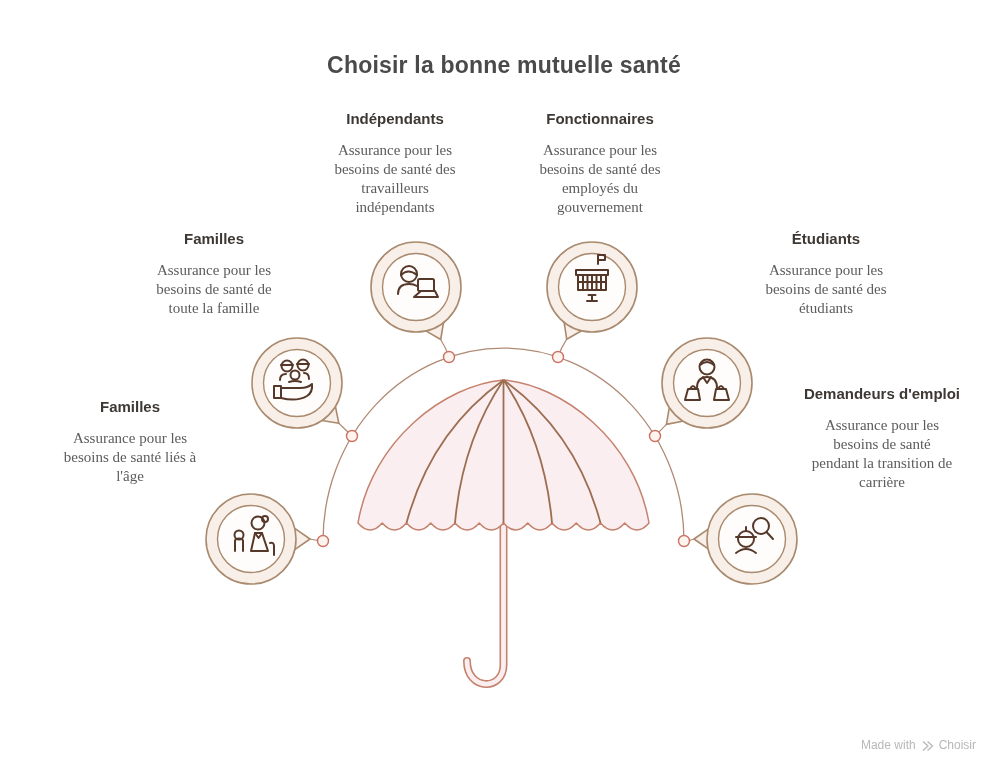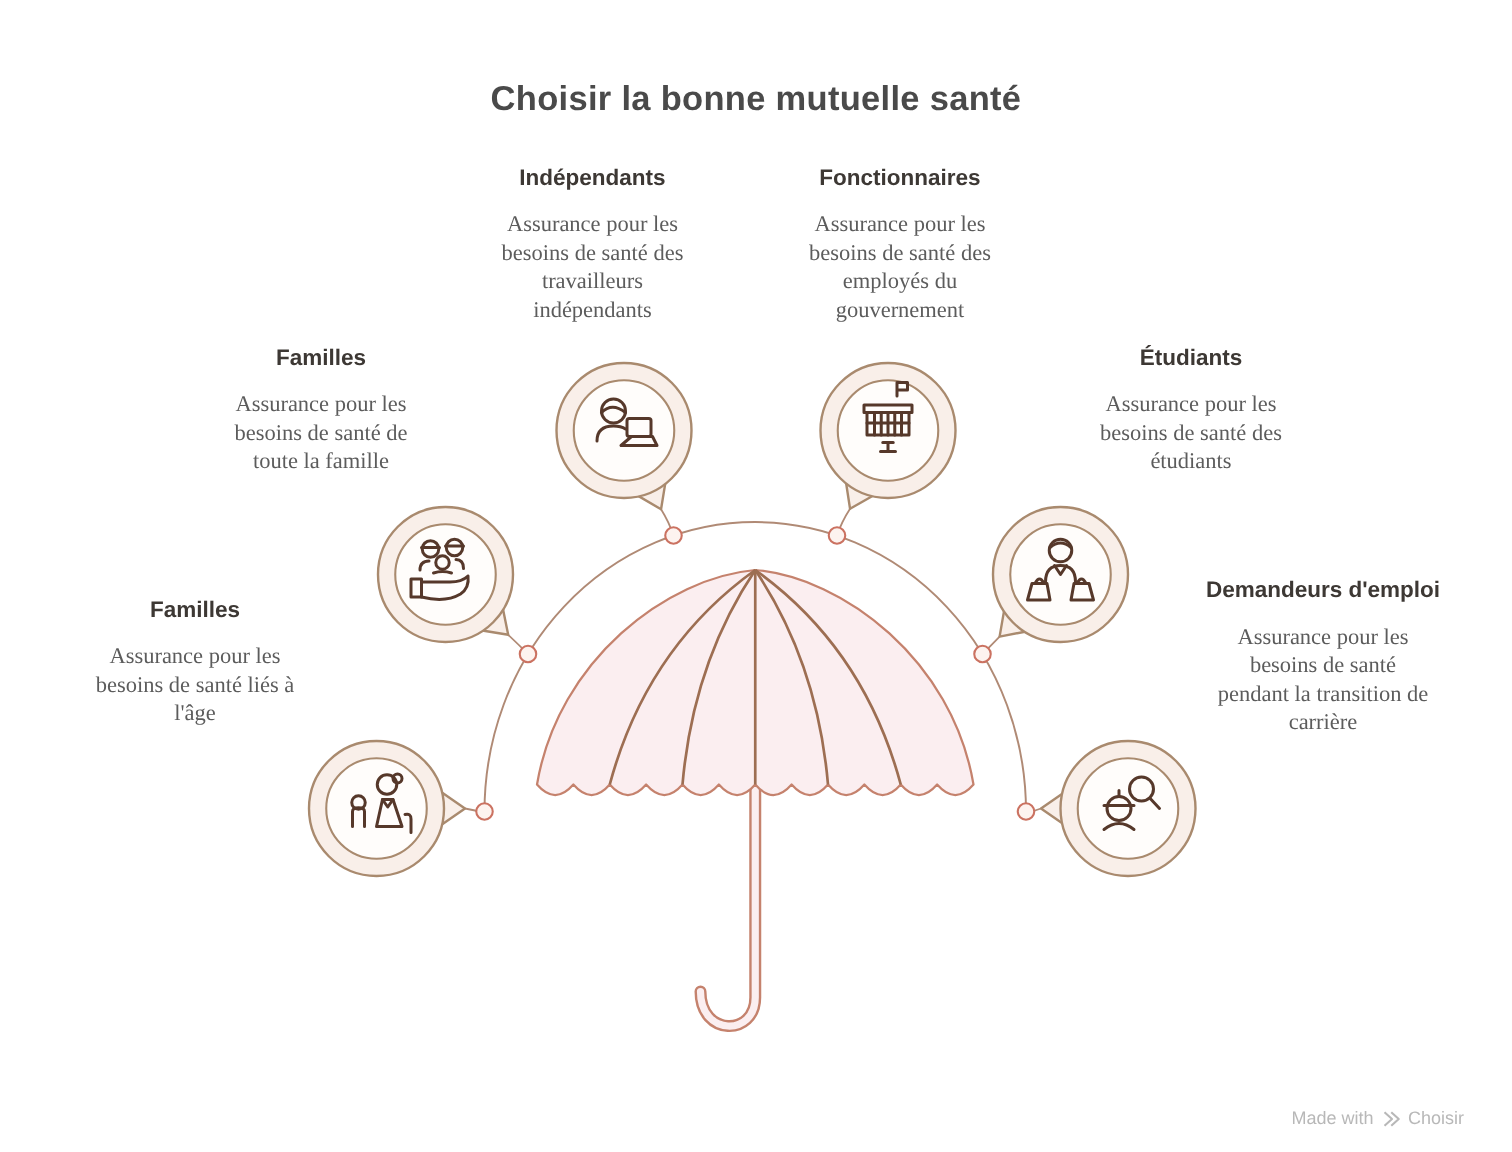--- a/index.html
+++ b/index.html
@@ -36,21 +36,21 @@
     margin:0;
     font-size:15px;
     line-height:19px;
     color:var(--body-color);
     white-space:pre-line;
     font-family:Liberation Serif, serif;
   }
   .blk-independants{left:300px;top:110px;width:190px;}
   .blk-fonctionnaires{left:505px;top:110px;width:190px;}
   .blk-familles{left:119px;top:230px;width:190px;}
-  .blk-etudiants{left:699px;top:230px;width:190px;text-align:center;}
+  .blk-etudiants{left:731px;top:230px;width:190px;text-align:center;}
   .blk-seniors{left:28px;top:398px;width:204px;}
   .blk-demandeurs{left:778px;top:385px;width:208px;}
   .diagram{
     position:absolute;left:0;top:0;
   }
   .watermark{
     position:absolute;
     right:32px;bottom:16px;
     display:flex;align-items:flex-end;gap:5px;
     font-size:12px;

